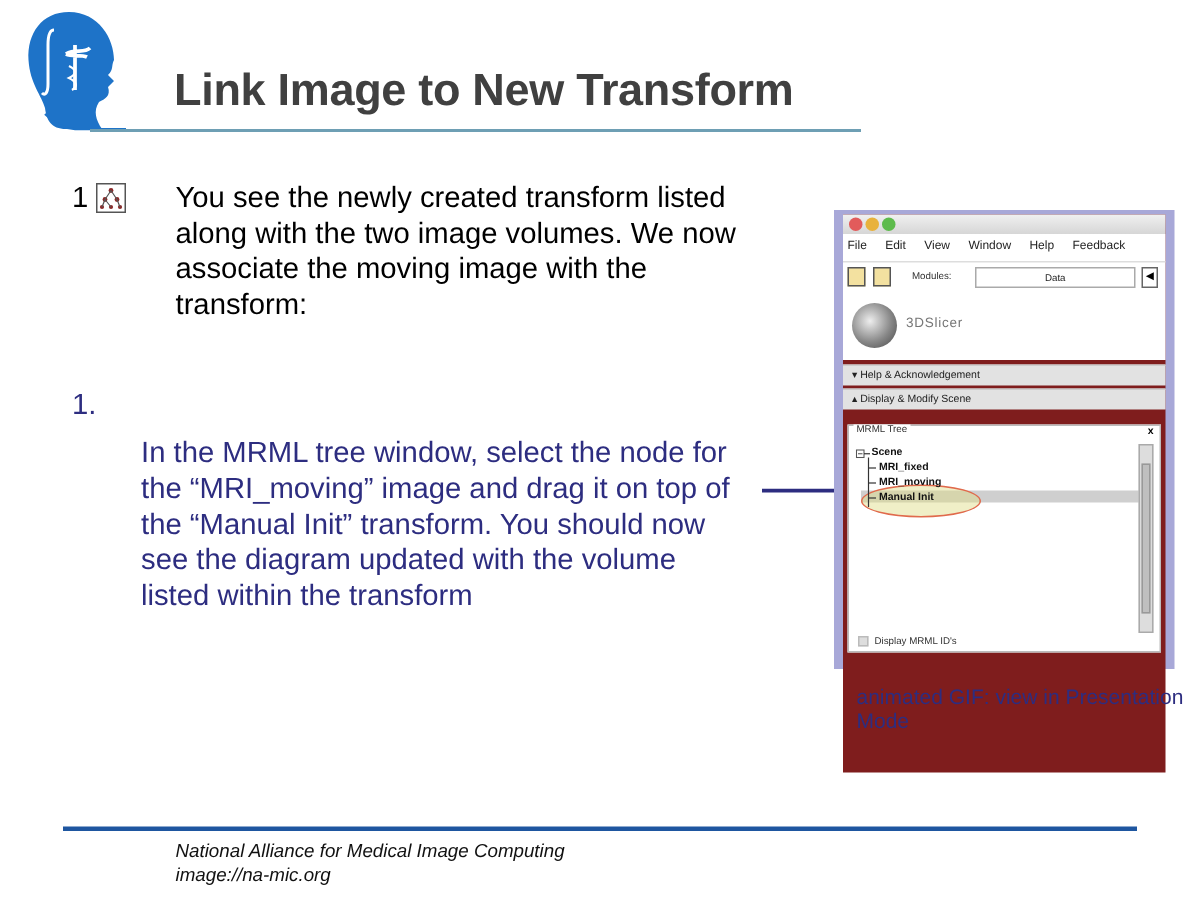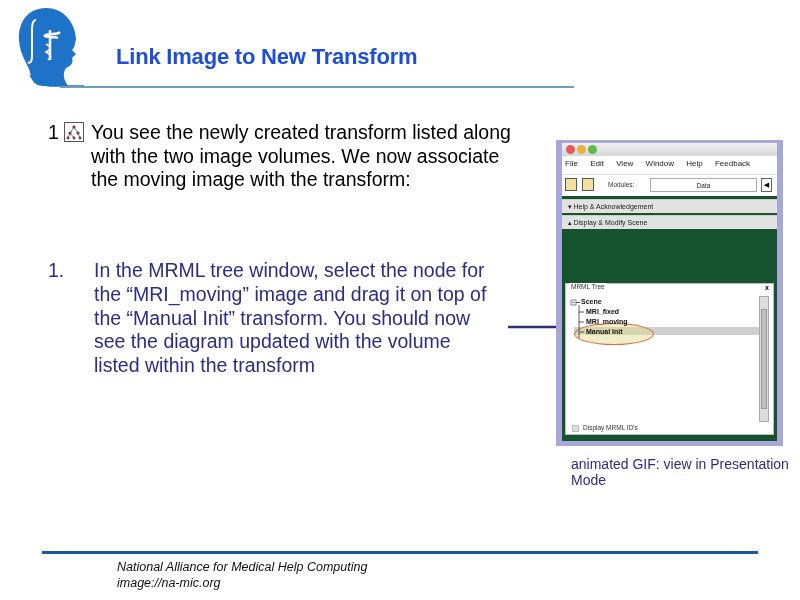--- a/index.html
+++ b/index.html
@@ -1,29 +1,29 @@
 <!DOCTYPE html>
 <html><head>
 <meta charset="utf-8">
 <style>
   * { margin:0; padding:0; box-sizing:border-box; }
   body { width:800px; height:600px; background:#fff; position:relative; overflow:hidden; font-family:"Liberation Sans", sans-serif; }
   .logo { position:absolute; left:14px; top:6px; width:70px; height:82px; }
-  .title { position:absolute; left:116px; top:44px; font-size:22px; font-weight:bold; color:#1d4ed8; letter-spacing:-0.2px; }
+  .title { position:absolute; left:116px; top:44px; font-size:30px; font-weight:bold; color:#404040; letter-spacing:-0.2px; }
   .title-rule { position:absolute; left:60px; top:86px; width:514px; height:2px; background:#6e9fb4; }
   .intro { position:absolute; left:48px; top:121px; width:470px; font-size:19.5px; line-height:23.5px; color:#000; }
   .intro .num { position:absolute; left:0; top:0; }
   .intro .ico { position:absolute; left:16px; top:1px; width:20px; height:20px; border:1px solid #555; background:#fff; }
-  .intro .txt { margin-left:43px; display:block; }
+  .intro .txt { margin-left:69px; display:block; }
   .step { position:absolute; left:48px; top:259px; width:450px; font-size:19.5px; line-height:23.8px; color:#2d2d80; }
   .step .num { position:absolute; left:0; top:0; }
-  .step .txt { margin-left:46px; display:block; }
+  .step .txt { margin-left:46px; display:block;margin-top:32px; }
   .arrow { position:absolute; left:508px; top:322px; width:60px; height:10px; }
   .shot { position:absolute; left:556px; top:140px; width:227px; height:306px; background:#a8a8d8; }
-  .win { position:absolute; left:6px; top:3px; width:215px; height:298px; background:#14532d; }
+  .win { position:absolute; left:6px; top:3px; width:215px; height:372px; background:#7f1d1d; }
   .titlebar { height:13px; background:linear-gradient(#f0f0f0,#d6d6d6); position:relative; }
   .dot { position:absolute; top:2px; width:9px; height:9px; border-radius:50%; }
   .menubar { height:18px; background:#fff; font-size:8px; color:#222; padding:3px 0 0 3px; white-space:nowrap; }
   .menubar span { margin-right:10px; }
   .toolbar { height:22px; background:#fff; position:relative; border-top:1px solid #ddd; }
   .tb-btn { position:absolute; top:3px; width:12px; height:13px; border:1px solid #555; background:#f3e1a0; }
   .mod-label { position:absolute; left:46px; top:6px; font-size:6.5px; color:#333; }
   .mod-select { position:absolute; left:88px; top:3px; width:107px; height:14px; border:1px solid #aaa; background:#fff; font-size:6.5px; text-align:center; line-height:13px; color:#222; }
   .nav-btn { position:absolute; top:3px; width:11px; height:14px; border:1px solid #666; background:#fff; font-size:7px; text-align:center; line-height:12px; }
   .brand { height:44px; background:#fff; position:relative; }
@@ -100,20 +100,24 @@
       <span>Help</span>
       <span>Feedback</span>
     </div>
     <div class="toolbar">
       <span class="tb-btn" style="left:3px;"></span>
       <span class="tb-btn" style="left:20px;"></span>
       <span class="mod-label">Modules:</span>
       <span class="mod-select">Data</span>
       <span class="nav-btn" style="left:199px;">◀</span>
     </div>
+    <div class="brand">
+      <span class="brand-logo"></span>
+      <span class="brand-text">3DSlicer</span>
+    </div>
     <div class="panel-hdr">▾ Help &amp; Acknowledgement</div>
     <div class="panel-hdr" style="margin-top:2px;">▴ Display &amp; Modify Scene</div>
 
     <div class="tree-box">
       <span class="tree-legend">MRML Tree</span>
       <span class="tree-close">x</span>
       <div class="tree-area">
         <div class="sel-bg"></div>
         <div class="ellipse"></div>
         <svg style="position:absolute;left:0;top:0;" width="40" height="50">
@@ -137,15 +141,15 @@
         <span class="chk"></span><span>Display MRML ID's</span>
       </div>
     </div>
   </div>
 </div>
 
 <div class="caption">animated GIF: view in Presentation Mode</div>
 
 <div class="foot-rule"></div>
 <div class="footer">
-  <div>National Alliance for Medical Help Computing</div>
+  <div>National Alliance for Medical Image Computing</div>
   <div>image://na-mic.org</div>
 </div>
 
 </body></html>

